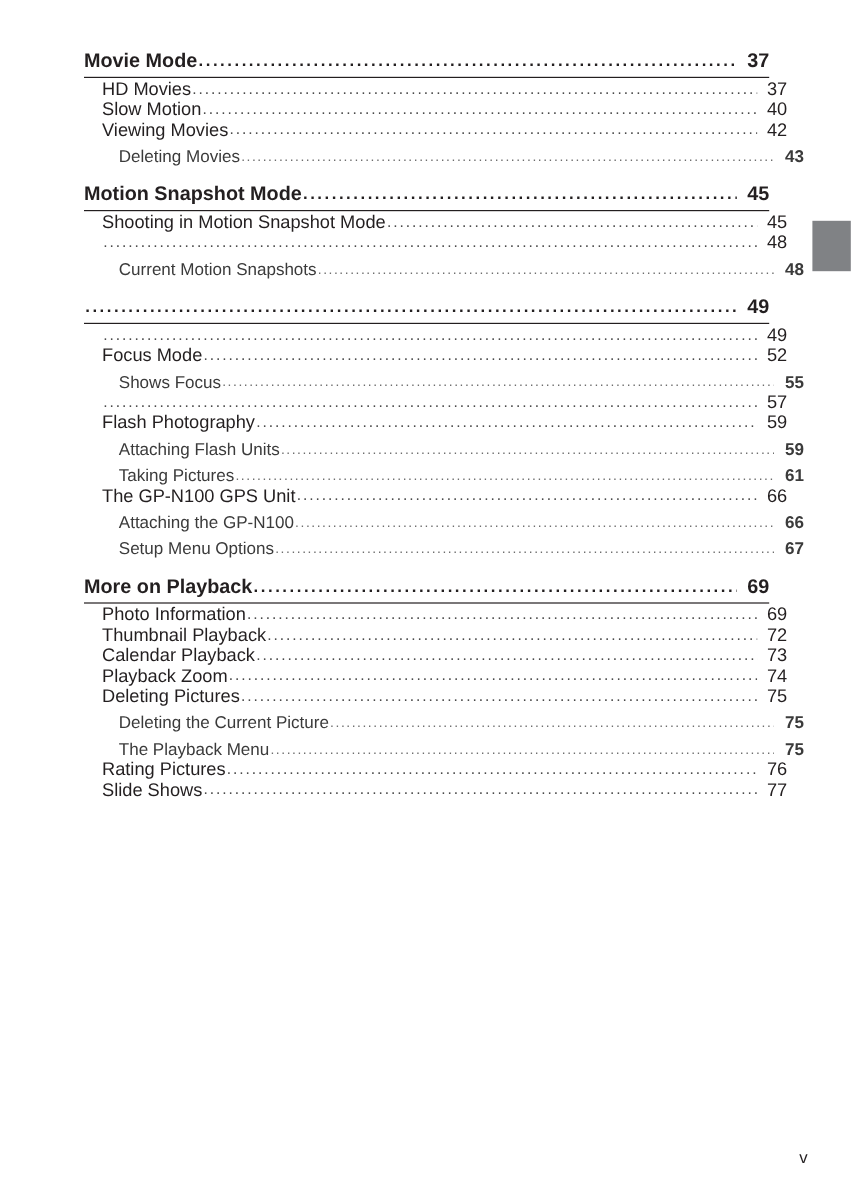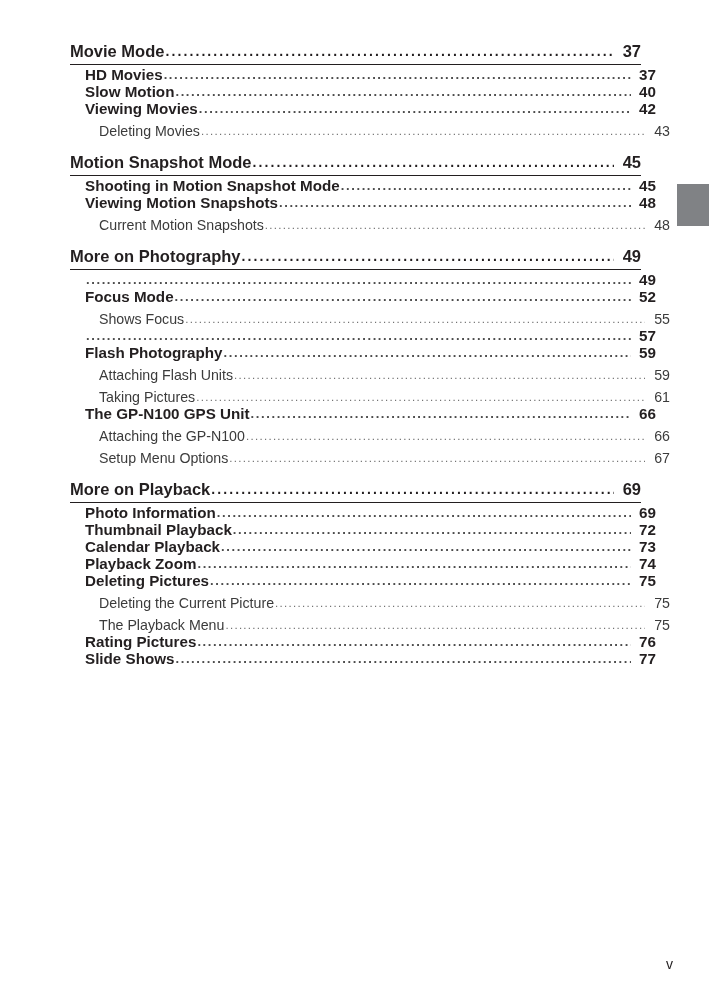--- a/index.html
+++ b/index.html
@@ -73,36 +73,36 @@
   }
   .lvl1 .pg { min-width: 26px; }
   .rule {
     border-bottom: 1.6px solid #231f20;
     width: 100%;
     margin-bottom: 1px;
   }
 
   
   .lvl2 {
-    font-weight: bold;
+    font-weight: normal;
     font-size: 15.2px;
     padding-left: 15px;
   }
   .lvl2 .pg { min-width: 24px; }
 
   
   .lvl3 {
     font-weight: normal;
     font-size: 14.2px;
     margin-top: 6px;
     padding-left: 29px;
     color: #3b3b3b;
     justify-content: flex-end;
   }
-  .lvl3 .pg { min-width: 24px; }
+  .lvl3 .pg { min-width: 24px; font-weight: bold; }
 
   .leader-dots {
     letter-spacing: 1.6px;
     font-size: 13px;
     color: #4a4a4a;
   }
   .lvl1 .leader-dots {
     letter-spacing: 2.1px;
     font-size: 14px;
     color: #231f20;
@@ -162,31 +162,29 @@
         <span class="leader"><span class="leader-dots">.......................................................................................................................</span></span>
         <span class="pg">45</span>
       </div>
       <div class="rule"></div>
       <div class="row lvl2">
         <span class="title">Shooting in Motion Snapshot Mode</span>
         <span class="leader"><span class="leader-dots">.......................................................................................................................</span></span>
         <span class="pg">45</span>
       </div>
       <div class="row lvl2">
-        <span class="title">Viewing Motion Snapshots</span>
         <span class="leader"><span class="leader-dots">.......................................................................................................................</span></span>
         <span class="pg">48</span>
       </div>
       <div class="row lvl3">
         <span class="title">Current Motion Snapshots</span>
         <span class="leader"><span class="leader-dots">.......................................................................................................................</span></span>
         <span class="pg">48</span>
       </div>
       <div class="row lvl1">
-        <span class="title">More on Photography</span>
         <span class="leader"><span class="leader-dots">.......................................................................................................................</span></span>
         <span class="pg">49</span>
       </div>
       <div class="rule"></div>
       <div class="row lvl2">
         <span class="leader"><span class="leader-dots">.......................................................................................................................</span></span>
         <span class="pg">49</span>
       </div>
       <div class="row lvl2">
         <span class="title">Focus Mode</span>

